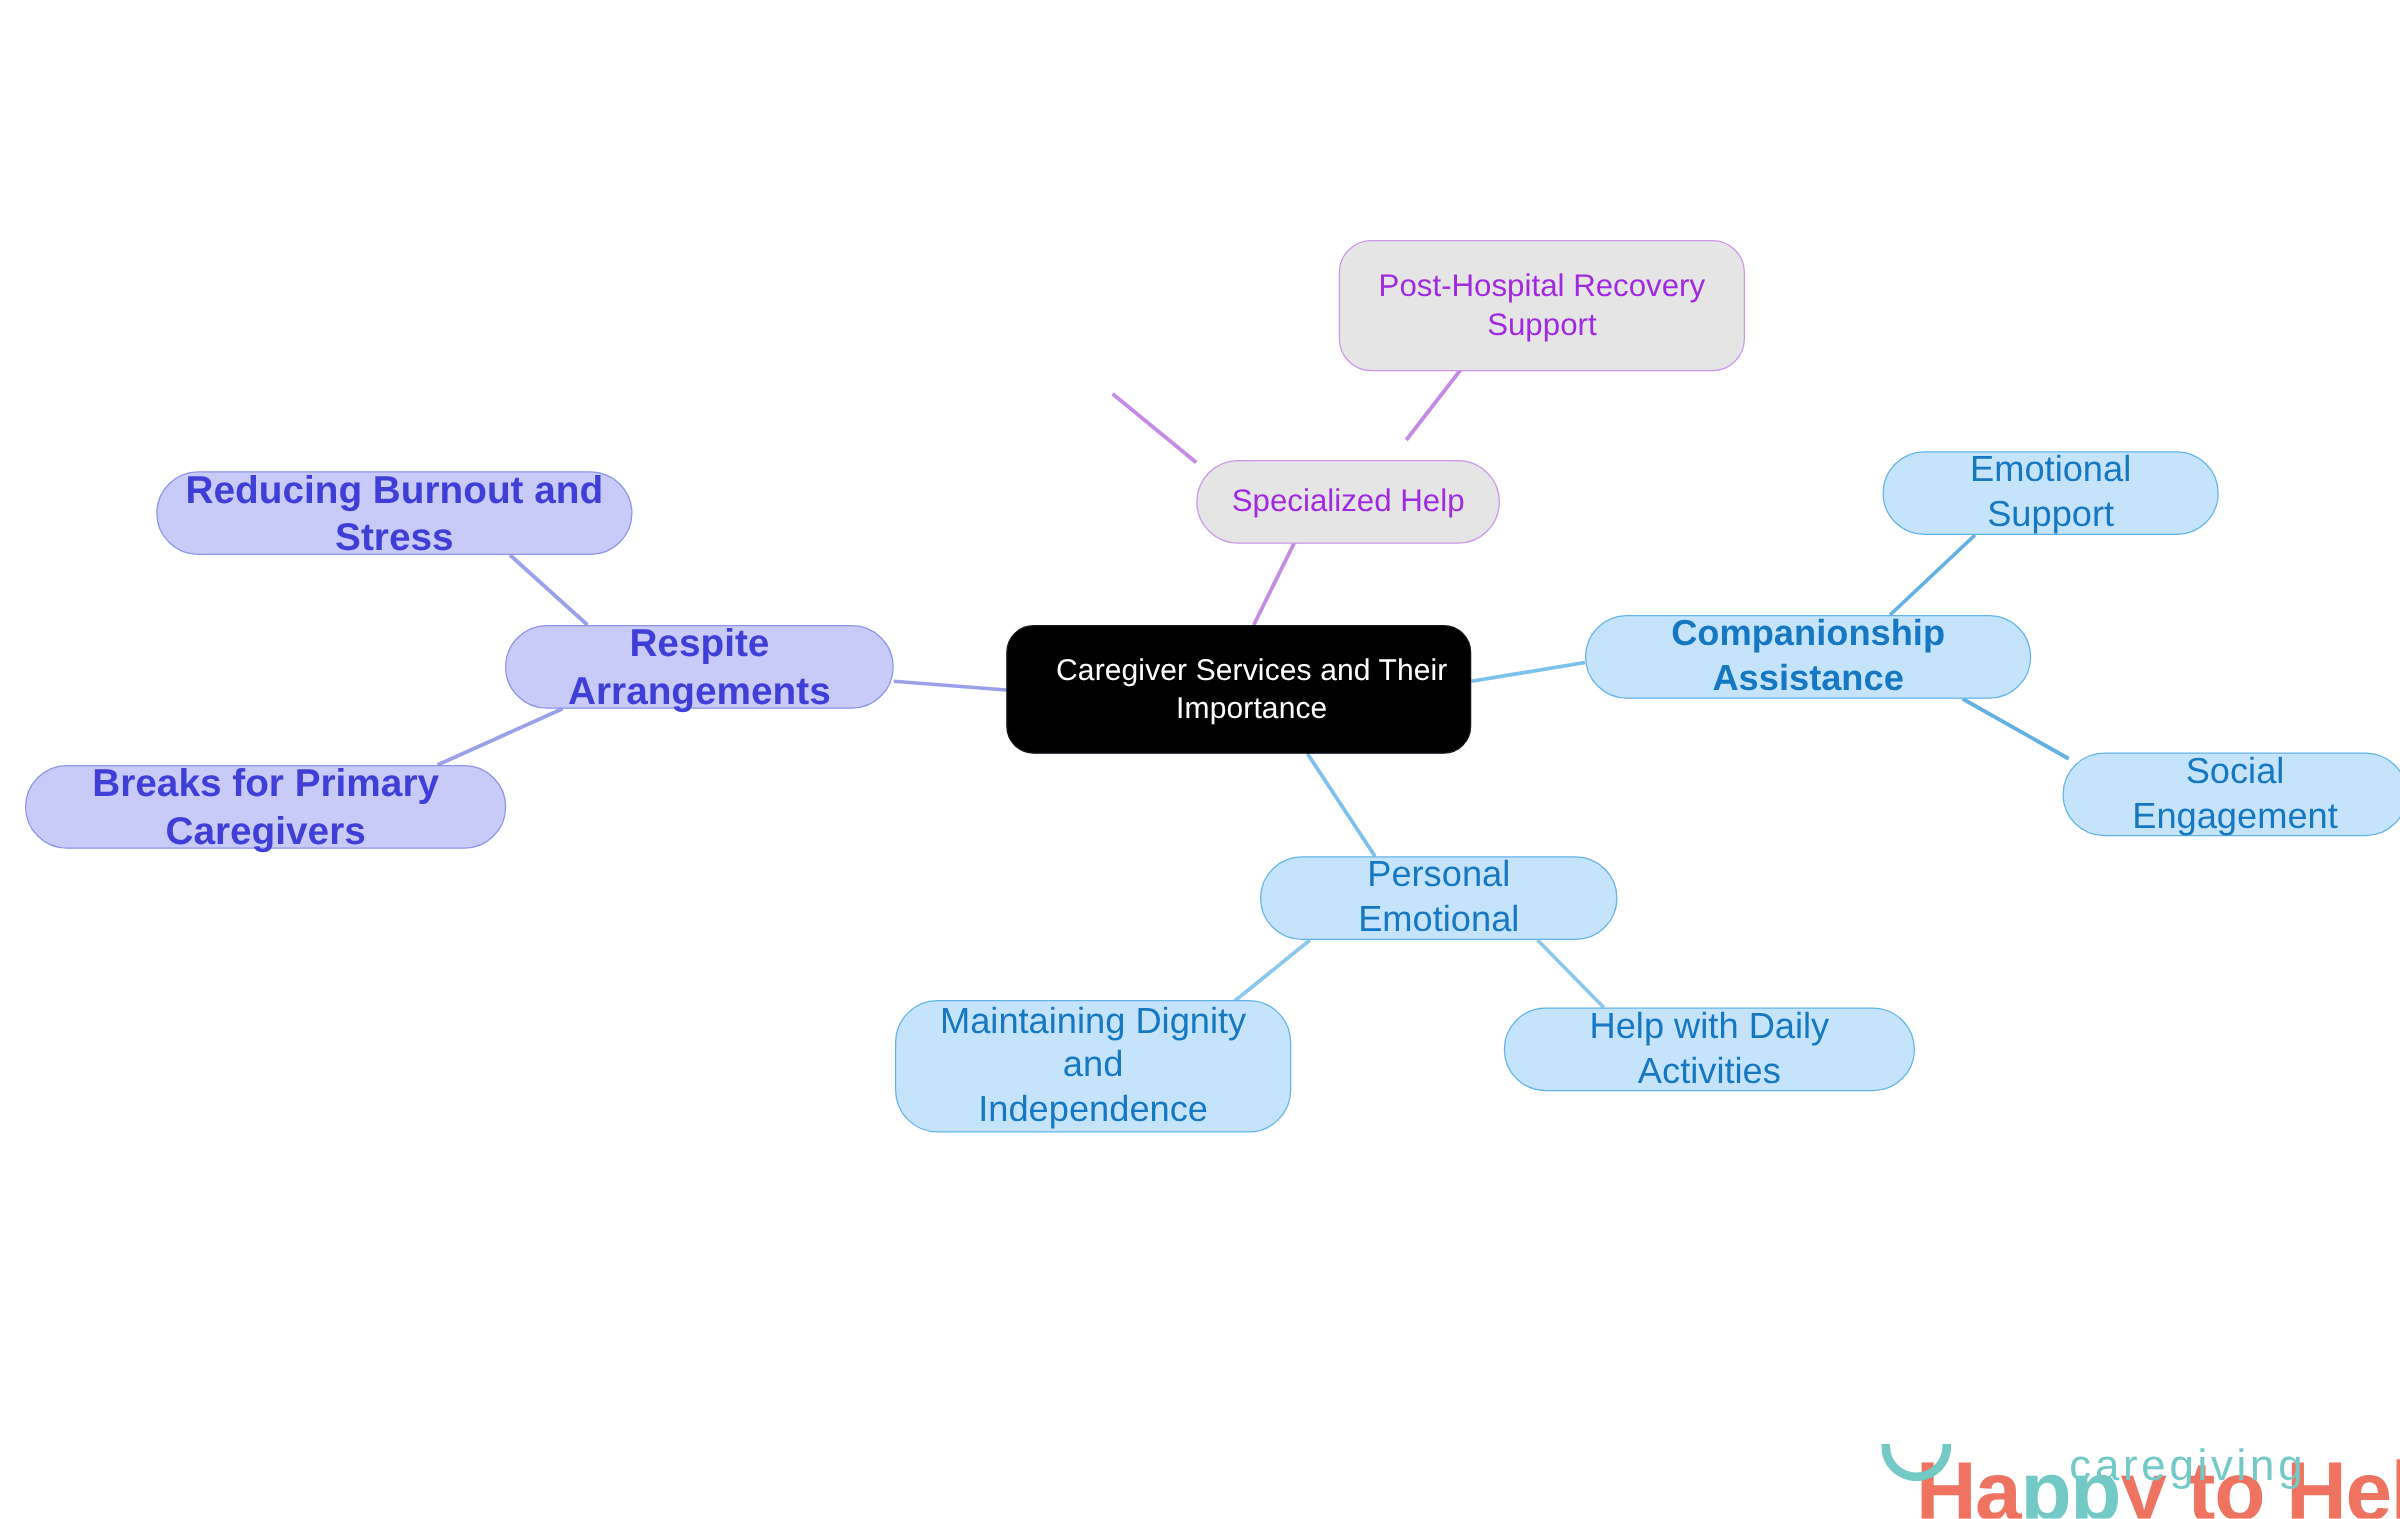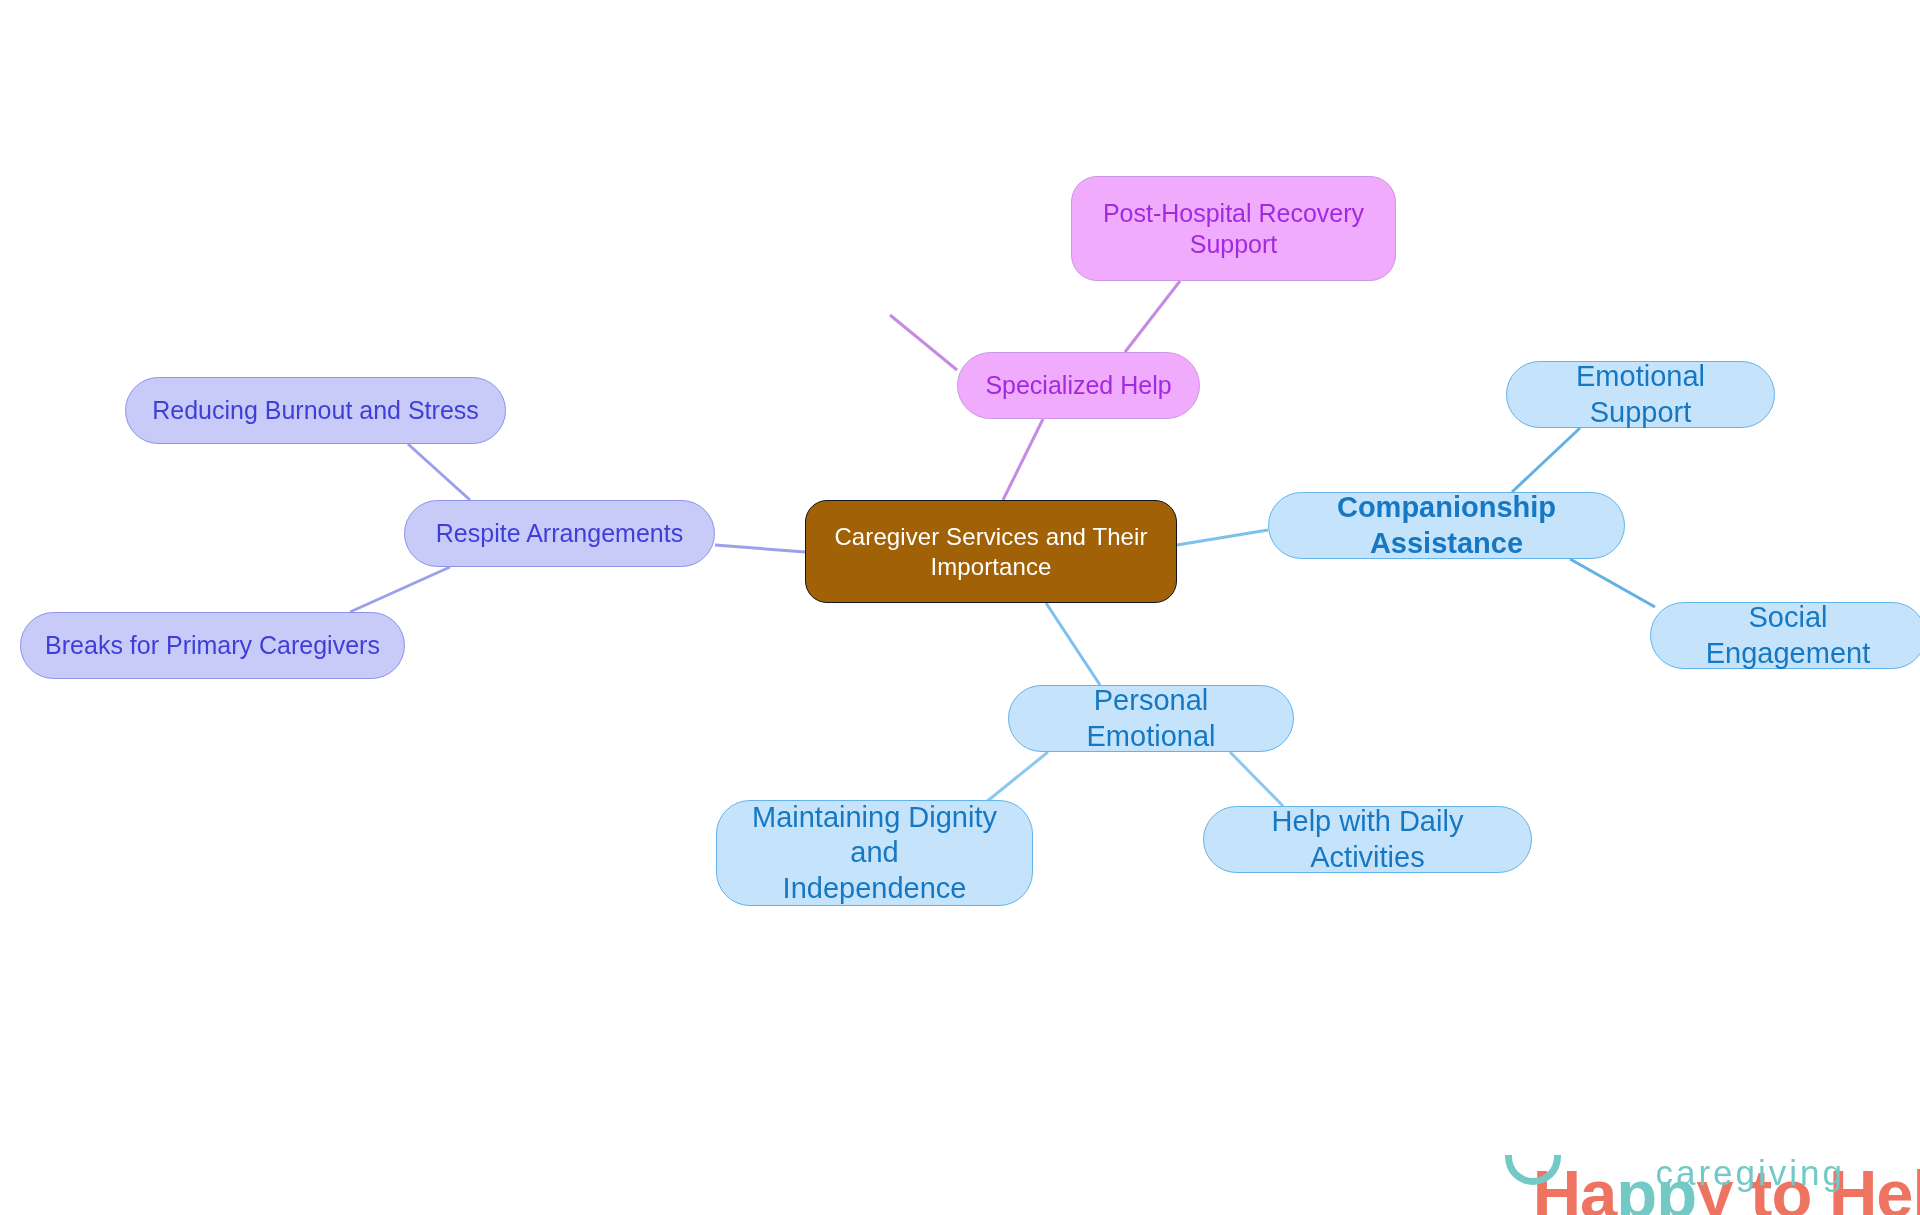--- a/index.html
+++ b/index.html
@@ -32,51 +32,54 @@
     display: flex;
     align-items: center;
     justify-content: center;
     text-align: center;
     line-height: 1.22;
     border-style: solid;
     border-width: 1.6px;
     white-space: pre-line;
   }
   .node.root {
-    background: #a16207;
+    background: #000000;
     border-color: #11141c;
     color: #ffffff;
     border-radius: 22px;
     font-size: 24px;
     letter-spacing: 0.1px;
     padding: 10px 18px;
+    justify-content: flex-end;
   }
   .node.blue {
     background: #c5e4fb;
     border-color: #63b3ea;
     color: #1678c2;
     border-radius: 34px;
     font-size: 29px;
     padding: 8px 22px;
   }
   .node.purple {
     background: #c8cbf7;
     border-color: #8c93e8;
     color: #3f3fd8;
     border-radius: 34px;
-    font-size: 25px;
+    font-size: 31px;
     padding: 8px 22px;
+    font-weight: bold;
   }
   .node.pink {
-    background: #f0abfc;
+    background: #e5e5e5;
     border-color: #cc96e8;
     color: #a02ae0;
     border-radius: 34px;
     font-size: 25px;
     padding: 8px 22px;
+    margin-top: 16px;
   }
   
   #logo {
     position: absolute;
     left: 1427px;
     top: 1093px;
     width: 420px;
     height: 108px;
   }
   .logo-word {

